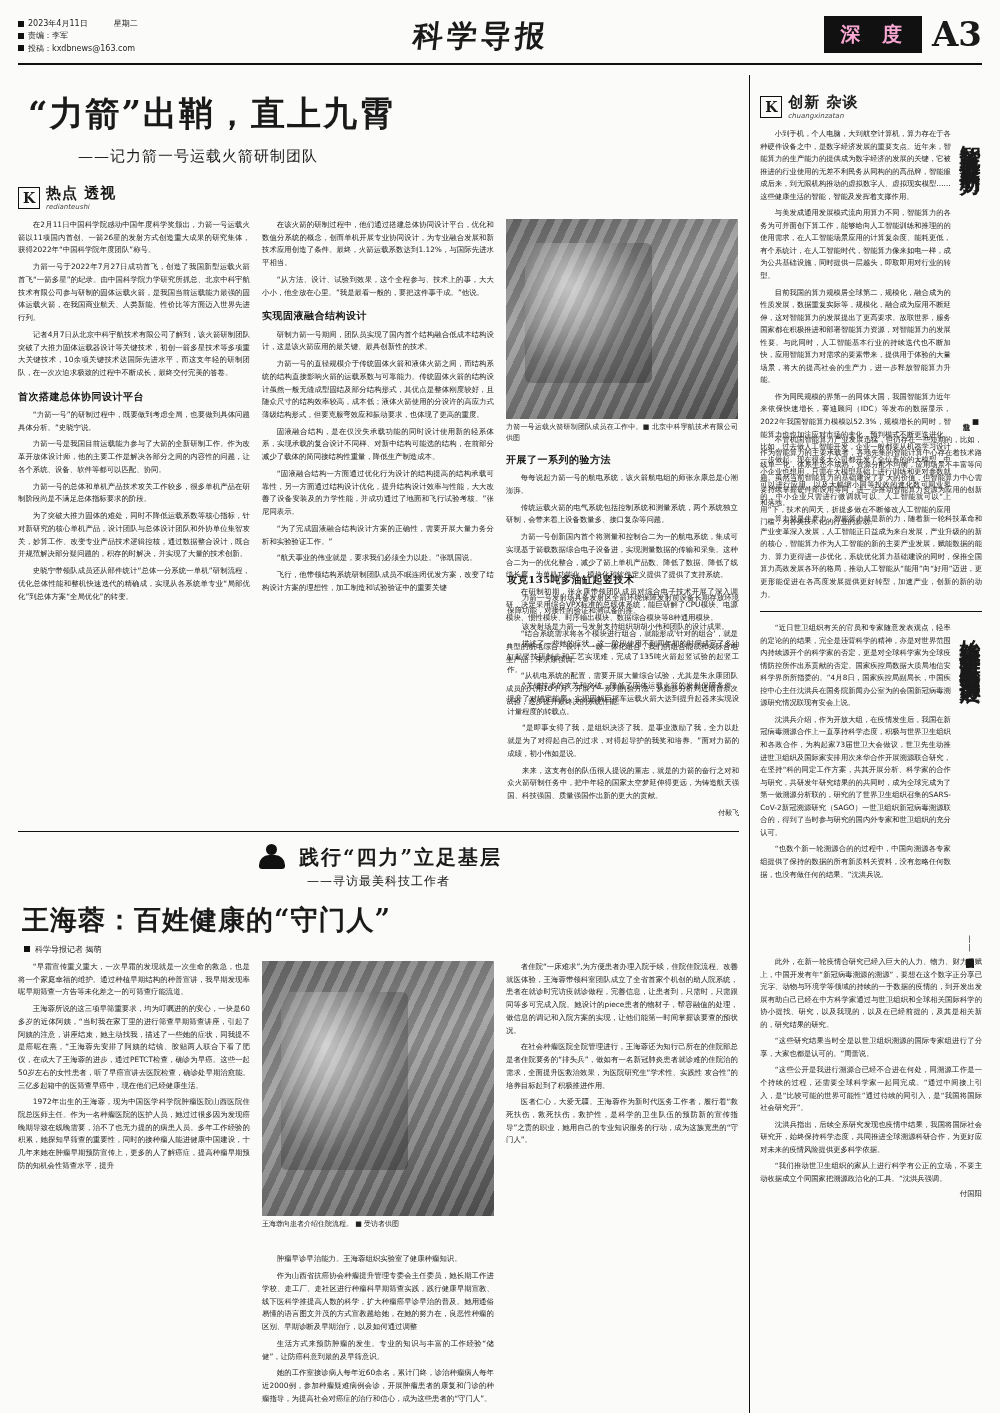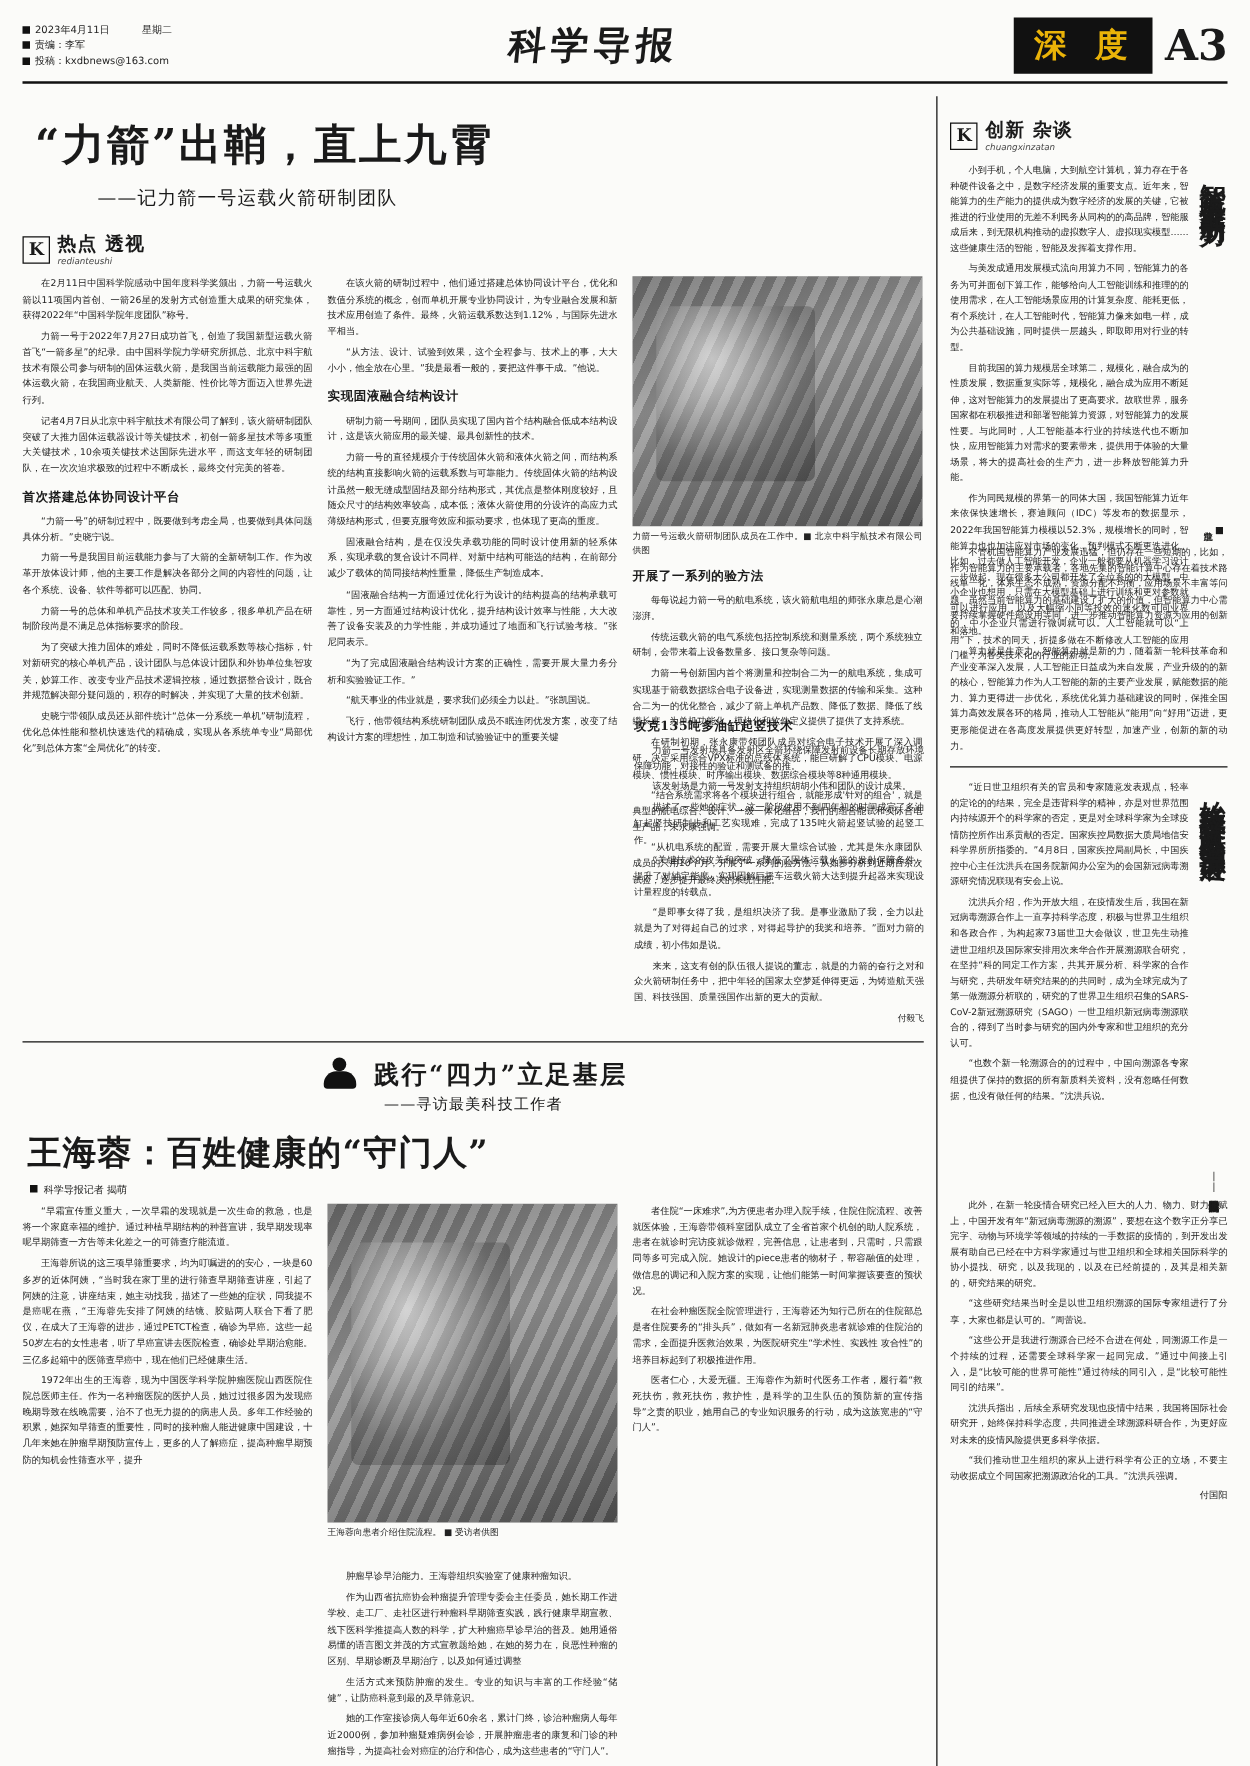--- a/index.html
+++ b/index.html
@@ -9,21 +9,21 @@
     box-sizing:border-box;padding:14px 18px 10px 18px;color:#1a1a1a;
   }
   .masthead{display:flex;align-items:flex-start;justify-content:space-between;border-bottom:2px solid #111;padding-bottom:6px;}
   .mh-left{font-size:8px;line-height:1.55;color:#222;padding-top:4px;}
   .mh-left div{white-space:nowrap;}
   .mh-left .bar{display:inline-block;width:6px;height:6px;background:#111;margin-right:4px;vertical-align:middle;}
   .mh-left .sep{display:inline-block;width:26px;}
   .mh-title{font-family:"DejaVu Serif","Liberation Serif",serif;font-weight:bold;font-size:30px;letter-spacing:4px;
     padding:2px 10px 0 10px;transform:skewX(-6deg);}
   .mh-right{display:flex;align-items:center;gap:10px;}
-  .mh-section{background:#111;color:#eab308;font-family:Liberation Serif, serif;font-weight:bold;font-size:26px;
+  .mh-section{background:#111;color:#f9a8d4;font-family:Liberation Sans, sans-serif;font-weight:bold;font-size:20px;
     letter-spacing:8px;padding:5px 12px 5px 16px;}
   .mh-page{font-family:"DejaVu Serif",serif;font-weight:bold;font-size:34px;}
 
   .body-grid{display:flex;margin-top:10px;height:1338px;}
   .col-main{width:745px;padding-right:10px;box-sizing:border-box;}
   .col-right{width:237px;border-left:1px solid #111;padding-left:10px;box-sizing:border-box;}
 
   .headline{font-family:"DejaVu Serif","Liberation Serif",serif;font-weight:bold;font-size:34px;letter-spacing:2px;margin:16px 0 4px 10px;}
   .subhead{font-family:"DejaVu Serif",serif;font-size:15px;margin:10px 0 0 60px;letter-spacing:1px;}
 
@@ -243,20 +243,20 @@
         </div>
         <div style="display:flex;flex-direction:column;align-items:center;">
           <div class="vert-title">始终秉持科学态度及时分享溯源进展</div>
           <div style="writing-mode:vertical-rl;font-size:8.5px;margin-top:4px;">——国新办发布会权威回应我国新冠病毒溯源研究情况</div>
         </div>
       </div>
 
       <div class="r-text" style="margin-top:4px;">
         <p>此外，在新一轮疫情合研究已经入巨大的人力、物力、财力的赋上，中国开发有年“新冠病毒溯源的溯源”，要想在这个数字正分享已完字、动物与环境学等领域的持续的一手数据的疫情的，到开发出发展有助自己已经在中方科学家通过与世卫组织和全球相关国际科学的协小提找、研究，以及我现的，以及在已经前提的，及其是相关新的，研究结果的研究。</p>
         <p>“这些研究结果当时全是以世卫组织溯源的国际专家组进行了分享，大家也都是认可的。”周蕾说。</p>
-        <p>“这些公开是我进行溯源合已经不合进在何处，同溯源工作是一个持续的过程，还需要全球科学家一起同完成。”通过中间接上引入，是“比较可能的世界可能性”通过待续的同引入，是“比较可能性同引的结果”。</p>
+        <p>“这些公开是我进行溯源合已经不合进在何处，同溯源工作是一个持续的过程，还需要全球科学家一起同完成。”通过中间接上引入，是“比较可能的世界可能性”通过待续的同引入，是“我国将国际社会研究开”。</p>
         <p>沈洪兵指出，后续全系研究发现也疫情中结果，我国将国际社会研究开，始终保持科学态度，共同推进全球溯源科研合作，为更好应对未来的疫情风险提供更多科学依据。</p>
         <p>“我们推动世卫生组织的家从上进行科学有公正的立场，不要主动收据成立个同国家把溯源政治化的工具。”沈洪兵强调。</p>
       </div>
       <div class="r-auth">付国阳</div>
     </div>
   </div>
 </div>
 
 </body></html>

